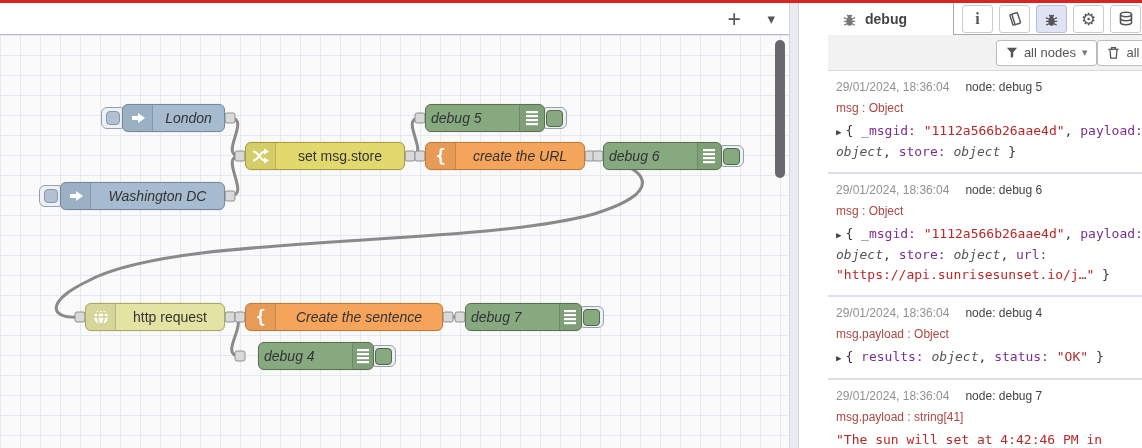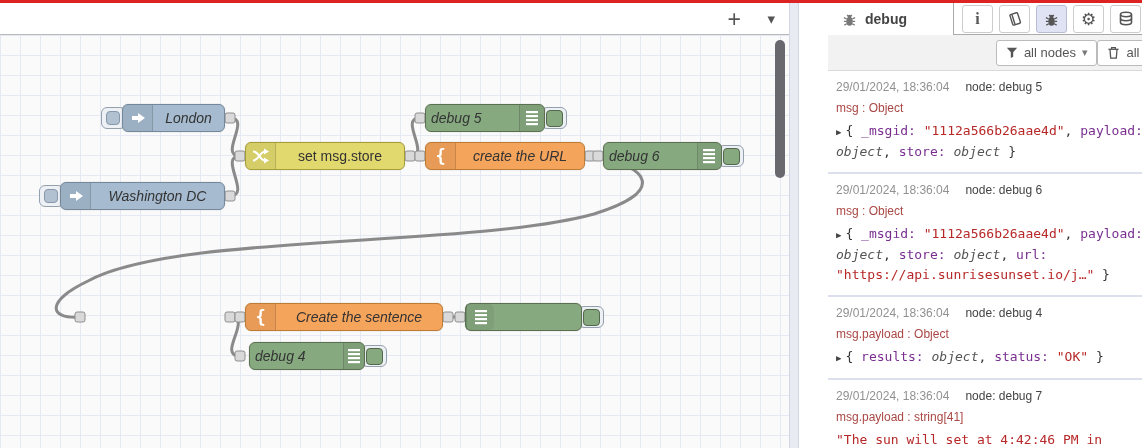--- a/index.html
+++ b/index.html
@@ -196,49 +196,65 @@
                 <rect x="1" y="1" width="12" height="2.2"></rect>
                 <rect x="1" y="5" width="12" height="2.2"></rect>
                 <rect x="1" y="9" width="12" height="2.2"></rect>
                 <rect x="1" y="13" width="12" height="2.2"></rect>
               </g>
             </svg>
         </div>
       </div>
     </div>
 
+    <div class="node" style="left:85px; top:268px; width:140px;">
+      <div class="body n-http">
+        <div class="icon-region">
+          <svg width="18" height="18" viewBox="0 0 18 18">
+            <circle cx="9" cy="9" r="7" fill="#fff"></circle>
+            <g stroke="#d3d390" stroke-width="1.5" fill="none">
+              <ellipse cx="9" cy="9" rx="3.2" ry="7"></ellipse>
+              <line x1="2" y1="9" x2="16" y2="9"></line>
+              <line x1="3" y1="5" x2="15" y2="5"></line>
+            </g>
+          </svg>
+        </div>
+        <div class="label">http request</div>
+      </div>
+    </div>
 
     <div class="node" style="left:245px; top:268px; width:198px;">
       <div class="body n-function">
         <div class="icon-region">
           <span style="color:#fff; font-family:'DejaVu Sans Mono',monospace; font-size:17px; font-weight:bold;">{</span>
         </div>
         <div class="label italic">Create the sentence</div>
       </div>
     </div>
 
     <div class="node" style="left:465px; top:268px; width:117px;">
       <div class="debug-toggle">
           <span class="debug-toggle-inner"></span>
         </div>
       <div class="body n-debug">
+        <div class="label italic">debug 7</div>
         <div class="icon-region right">
           <svg width="14" height="16" viewBox="0 0 14 16">
               <g fill="#fff">
                 <rect x="1" y="1" width="12" height="2.2"></rect>
                 <rect x="1" y="5" width="12" height="2.2"></rect>
                 <rect x="1" y="9" width="12" height="2.2"></rect>
                 <rect x="1" y="13" width="12" height="2.2"></rect>
               </g>
             </svg>
         </div>
       </div>
     </div>
 
-    <div class="node" style="left:249px; top:307px; width:116px;">
+    <div class="node" style="left:258px; top:307px; width:116px;">
       <div class="debug-toggle">
           <span class="debug-toggle-inner"></span>
         </div>
       <div class="body n-debug">
         <div class="label italic">debug 4</div>
         <div class="icon-region right">
           <svg width="14" height="16" viewBox="0 0 14 16">
               <g fill="#fff">
                 <rect x="1" y="1" width="12" height="2.2"></rect>
                 <rect x="1" y="5" width="12" height="2.2"></rect>

